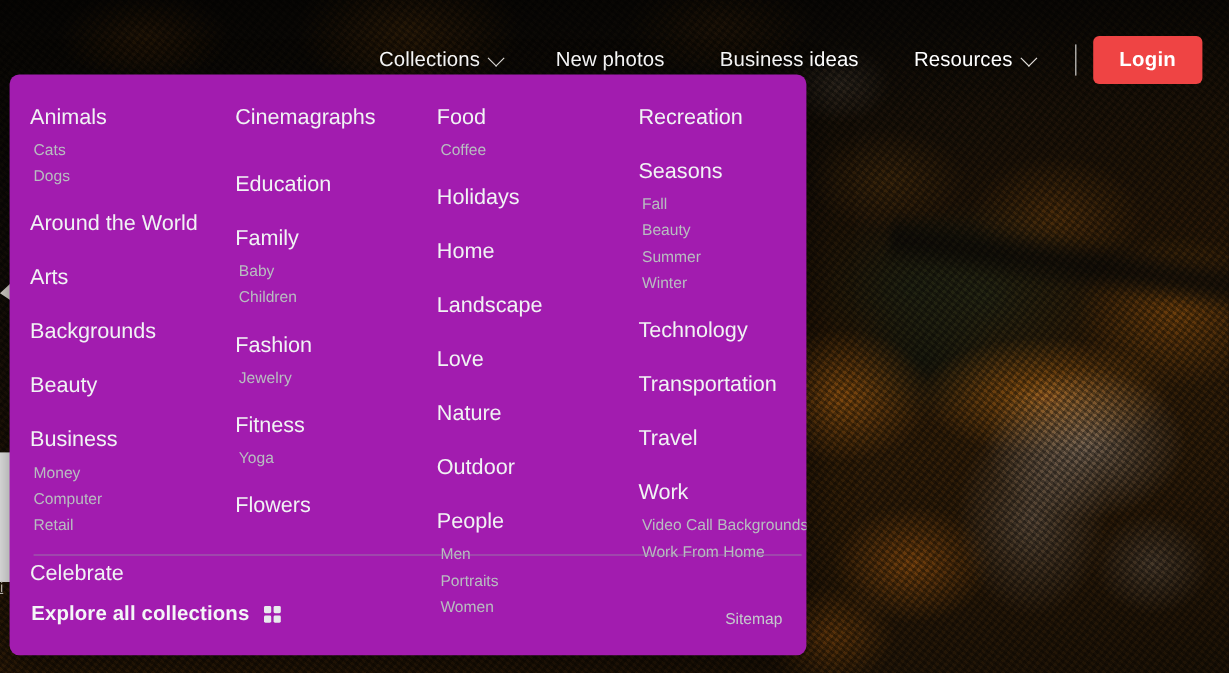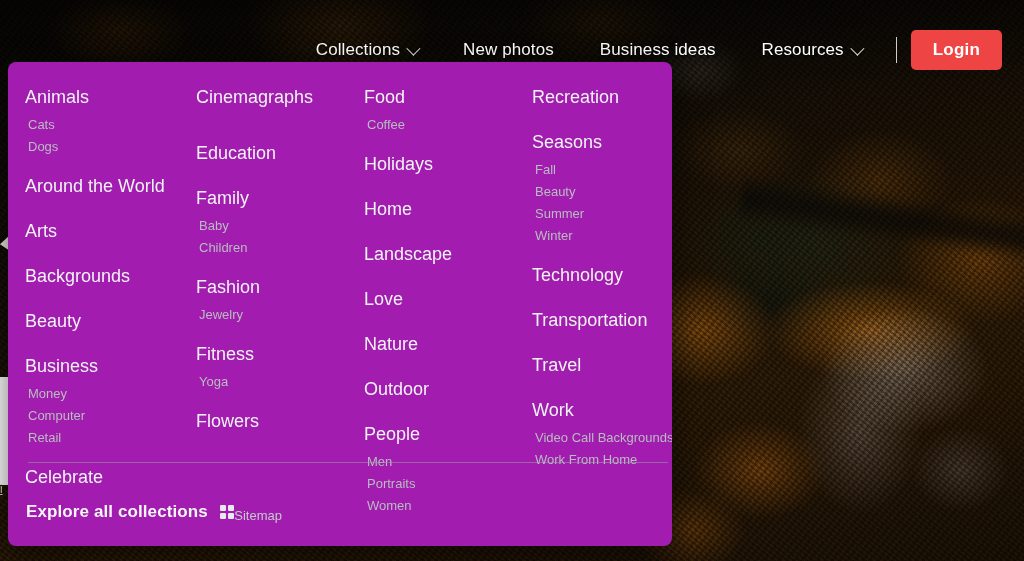--- a/index.html
+++ b/index.html
@@ -220,20 +220,21 @@
     height: 1px;
     background: #9aa3a8;
     opacity: .55;
   }
   .footer-row {
     position: absolute;
     left: 0; top: 0;
     width: 664px; height: 84px;
     display: flex;
     align-items: center;
+    justify-content: space-between;
     padding: 16px 20px 0 18px;
     box-sizing: border-box;
   }
   .explore {
     display: flex;
     align-items: center;
     gap: 12px;
     cursor: pointer;
   }
   .explore-label {

